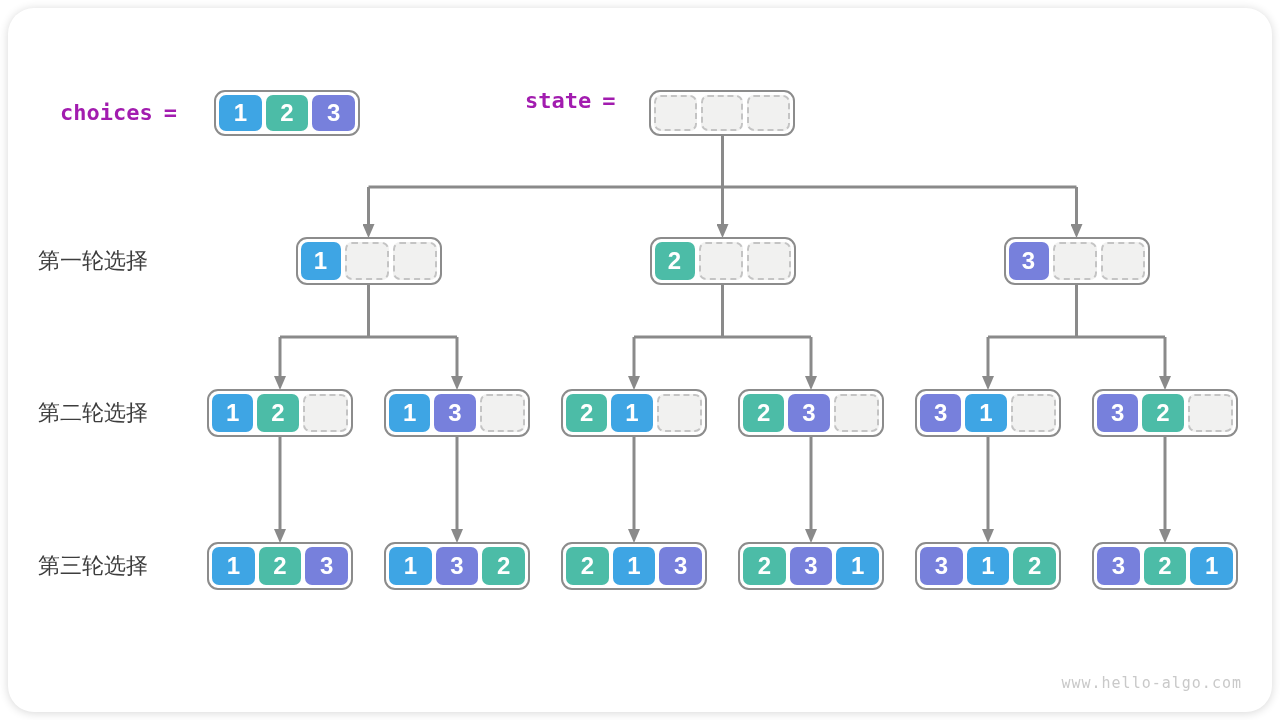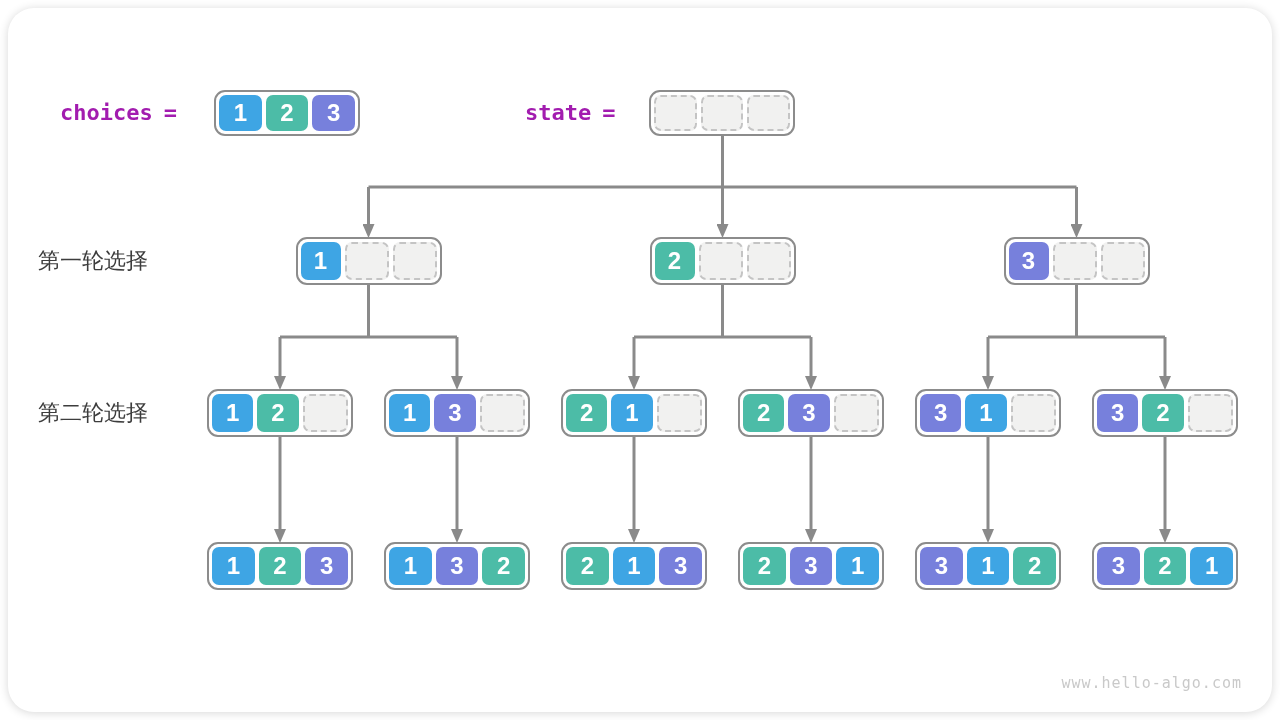--- a/index.html
+++ b/index.html
@@ -68,31 +68,32 @@
 
   <div class="var-label" style="left:60px;top:99px">
     <span>choices</span><span class="eq">=</span>
   </div>
   <div class="node" style="left:214px;top:90px;width:146px;height:46px">
       <div class="cell" style="background: rgb(62, 165, 228);">1</div>
       <div class="cell" style="background: rgb(76, 188, 167);">2</div>
       <div class="cell" style="background: rgb(119, 128, 220);">3</div>
     </div>
 
-  <div class="var-label" style="left:525px;top:99px">
+  <div class="var-label" style="left:525px;top:87px">
     <span>state</span><span class="eq">=</span>
   </div>
   <div class="node" style="left:649px;top:90px;width:146px;height:46px">
       <div class="cell empty"></div>
       <div class="cell empty"></div>
       <div class="cell empty"></div>
     </div>
 
   <div class="row-label" style="top:246px">第一轮选择</div>
   <div class="row-label" style="top:398px">第二轮选择</div>
+  <div class="row-label" style="top:551px">第三轮选择</div>
 
   <div id="tree">
       <div class="node" style="left: 295.5px; top: 237px; width: 146px; height: 48px;">
         <div class="cell" style="background: rgb(62, 165, 228);">1</div>
         <div class="cell empty"></div>
         <div class="cell empty"></div>
       </div>
       <div class="node" style="left: 649.5px; top: 237px; width: 146px; height: 48px;">
         <div class="cell" style="background: rgb(76, 188, 167);">2</div>
         <div class="cell empty"></div>

